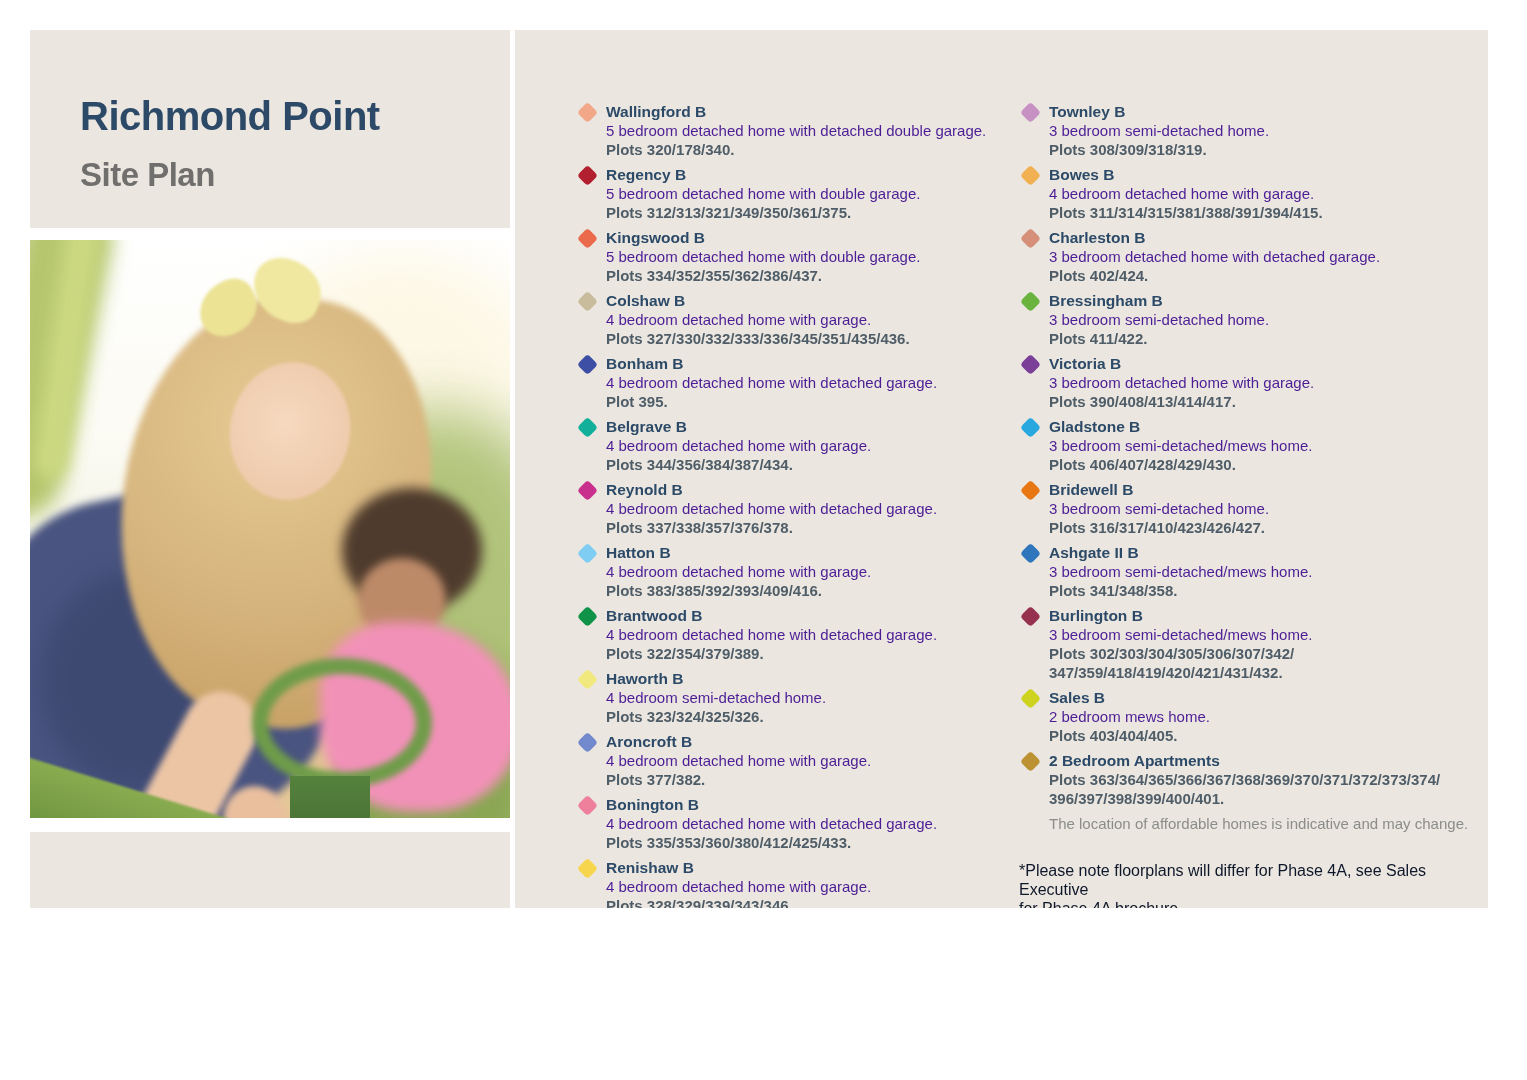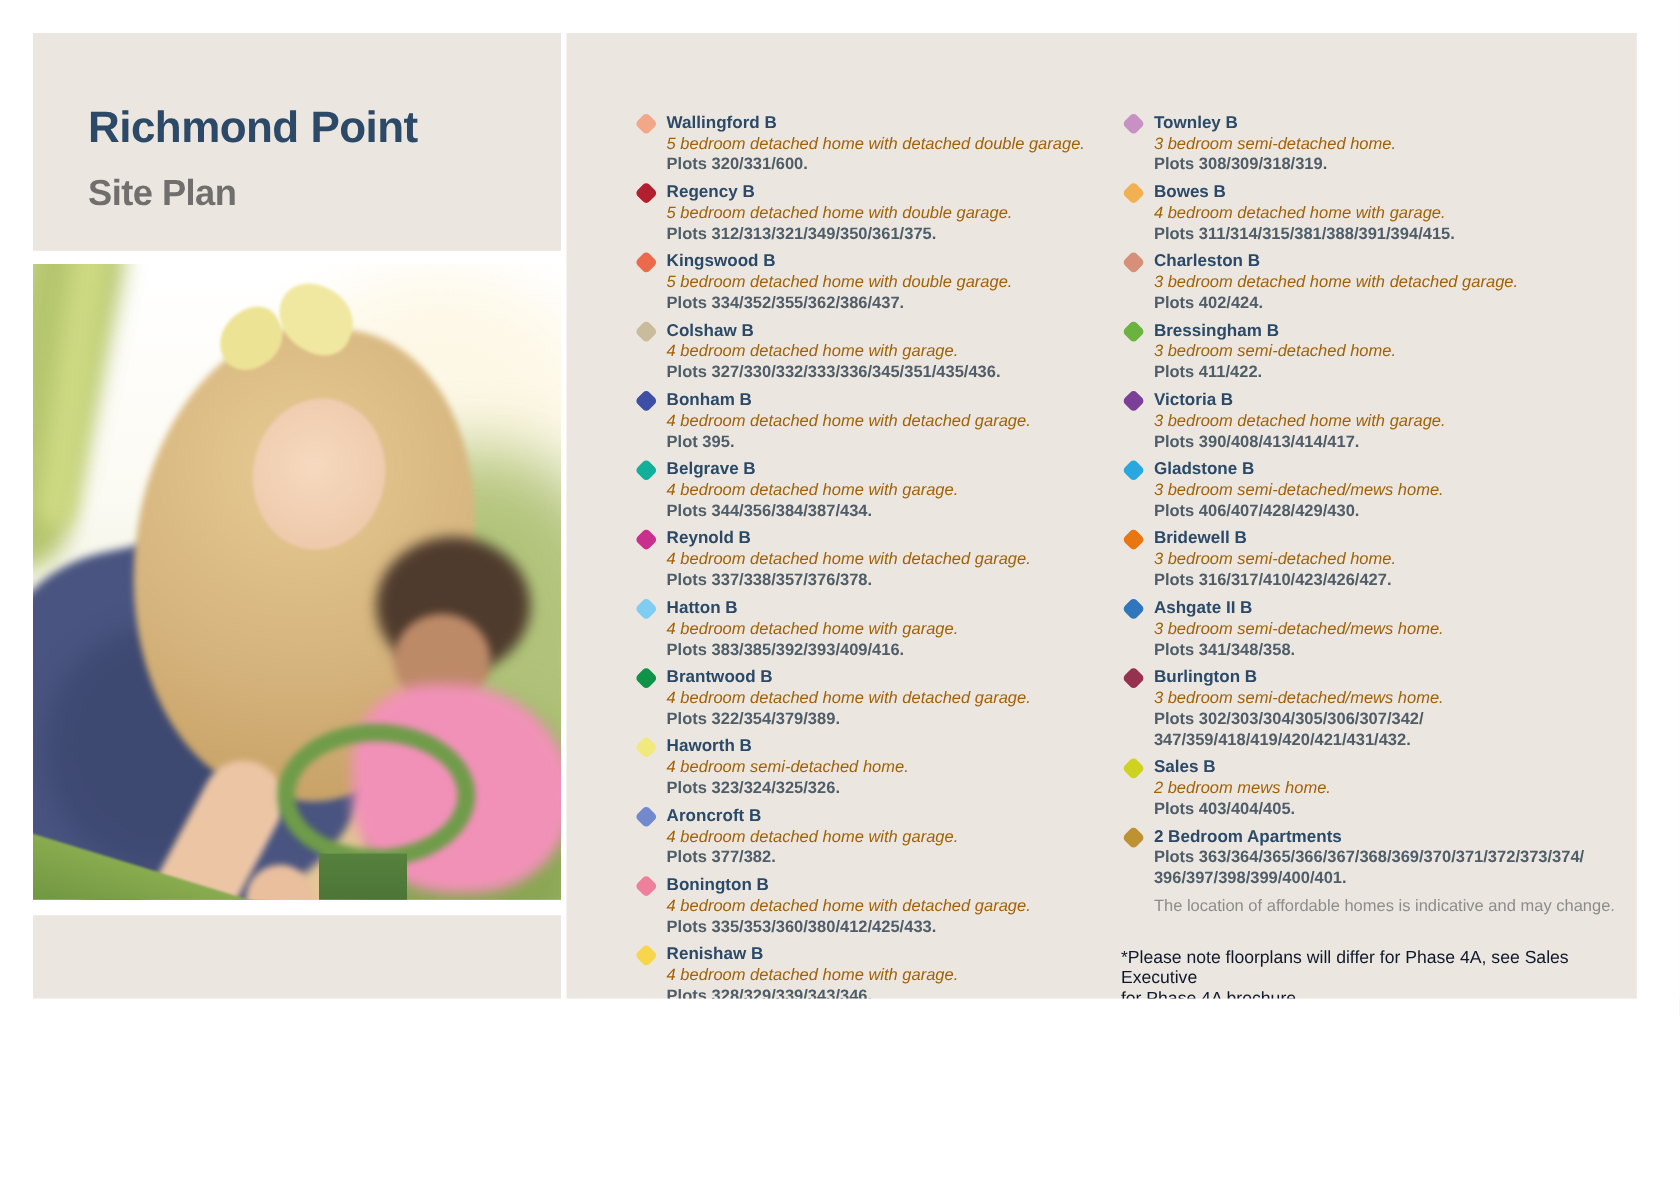--- a/index.html
+++ b/index.html
@@ -60,21 +60,21 @@
   .legend-grid{display:grid;grid-template-columns:443px 460px;column-gap:0;}
   .legend-col{display:flex;flex-direction:column;row-gap:6px;align-items:flex-start;}
   .legend-item{display:flex;gap:8px;}
   .diamond-slot{width:22px;flex:0 0 22px;display:flex;justify-content:center;}
   .diamond{
     width:15px;height:15px;border-radius:4px;transform:rotate(45deg);
     margin-top:3px;display:block;
   }
   .legend-text{min-width:0;}
   .legend-name{font-size:15.5px;line-height:19px;font-weight:bold;color:#2c4a68;}
-  .legend-desc{font-size:15px;line-height:19px;color:#a16207;white-space:pre-line;font-style:italic;}
+  .legend-desc{font-size:15px;line-height:19px;color:#4c1d95;white-space:pre-line;}
   .legend-plots{font-size:15px;line-height:19px;font-weight:bold;color:#4f5d68;white-space:pre-line;}
   .legend-note{font-size:15px;line-height:19px;color:#8c8c8a;margin-top:6px;text-align:right;}
   .footnote{
     font-size:16px;line-height:19px;color:#0f172a;margin-top:22px;
     white-space:pre-line;
   }
   
   .footer-page-num{
     position:absolute;left:55px;top:1038px;font-size:15px;font-weight:bold;color:#2c4a68;
   }
@@ -126,21 +126,21 @@
   <div class="right-panel">
     <div class="legend-grid">
       <div class="legend-col" id="legend-col-1">
   <div class="legend-item">
     <span class="diamond-slot">
       <span class="diamond" style="background: rgb(242, 168, 136);"></span>
     </span>
     <div class="legend-text">
       <div class="legend-name">Wallingford B</div>
       <div class="legend-desc">5 bedroom detached home with detached double garage.</div>
-      <div class="legend-plots">Plots 320/331/600.</div>
+      <div class="legend-plots">Plots 320/178/340.</div>
 
     </div>
   </div>
 
   <div class="legend-item">
     <span class="diamond-slot">
       <span class="diamond" style="background: rgb(178, 31, 47);"></span>
     </span>
     <div class="legend-text">
       <div class="legend-name">Regency B</div>

